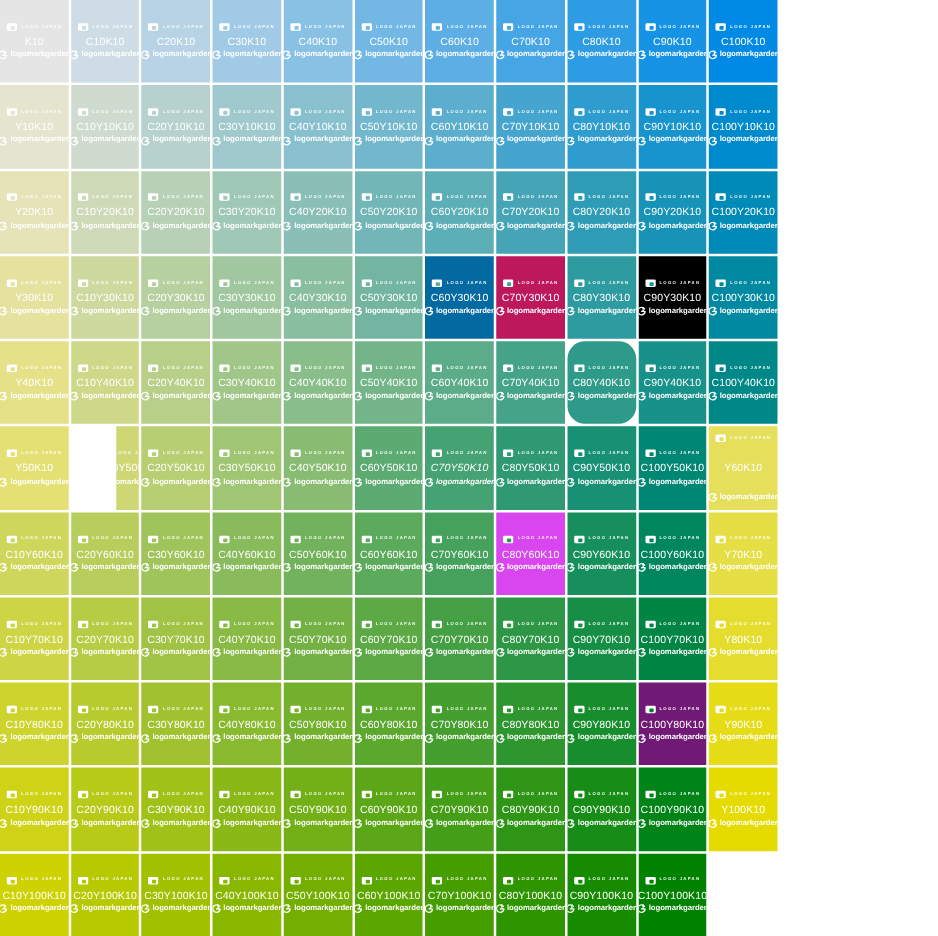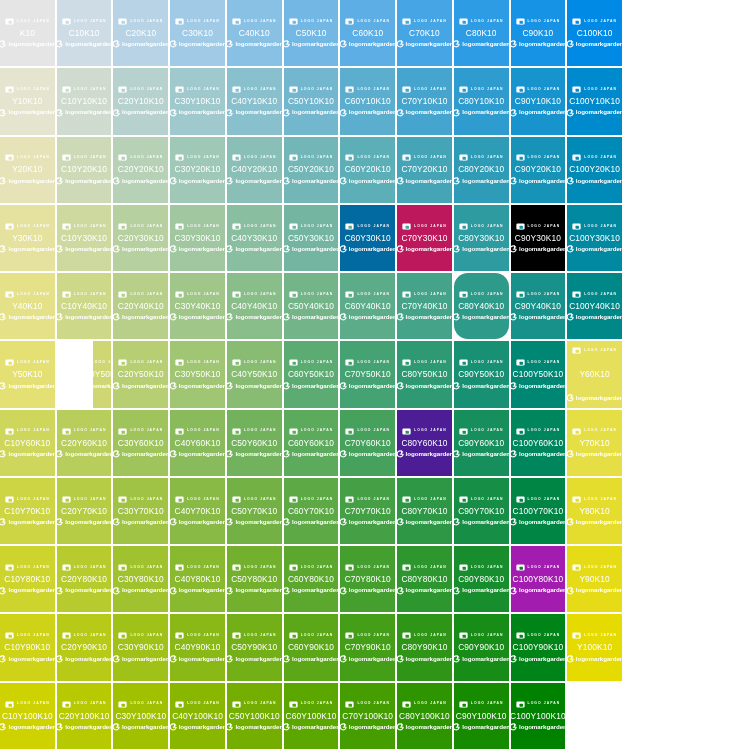--- a/index.html
+++ b/index.html
@@ -1237,21 +1237,21 @@
       <div class="code">C60Y50K10</div>
       <div class="brand-row">
         <svg class="brand-mark" viewBox="0 0 24 24">
           <path d="M20 6.5A9 9 0 1 0 21.5 13" fill="none" stroke="#fff" stroke-width="3.2" stroke-linecap="round"></path>
           <rect x="11.5" y="10.8" width="9.5" height="3.2" fill="#fff"></rect>
           <rect x="15" y="1.5" width="3.1" height="11" fill="#fff"></rect>
         </svg>
         <span class="brand-word">logomarkgarden</span>
       </div>
     </div>
-    <div class="swatch" title="C70Y50K10" style="background: rgb(69, 162, 115);">
+    <div class="swatch" title="C70Y50K10" style="background: rgb(69, 162, 115); font-style: italic;">
       <div class="logo-row" style="color: rgb(69, 162, 115);">
         <svg class="logo-mark" viewBox="0 0 24 24">
           <rect x="1" y="4" width="22" height="16" rx="3" fill="#fff"></rect>
           <rect x="9.5" y="10" width="9" height="8" rx="1.6" fill="none" stroke="#fff" stroke-width="2.6"></rect>
           <rect x="9.5" y="10" width="9" height="8" rx="1.6" fill="currentColor"></rect>
         </svg>
         <span class="logo-word">LOGO JAPAN</span>
       </div>
       <div class="code">C70Y50K10</div>
       <div class="brand-row">
@@ -1465,21 +1465,21 @@
       <div class="code">C70Y60K10</div>
       <div class="brand-row">
         <svg class="brand-mark" viewBox="0 0 24 24">
           <path d="M20 6.5A9 9 0 1 0 21.5 13" fill="none" stroke="#fff" stroke-width="3.2" stroke-linecap="round"></path>
           <rect x="11.5" y="10.8" width="9.5" height="3.2" fill="#fff"></rect>
           <rect x="15" y="1.5" width="3.1" height="11" fill="#fff"></rect>
         </svg>
         <span class="brand-word">logomarkgarden</span>
       </div>
     </div>
-    <div class="swatch" title="C80Y60K10" style="background: #4c1d95; align-items: center;">
+    <div class="swatch" title="C80Y60K10" style="background: #d946ef; align-items: center;">
       <div class="logo-row" style="color: rgb(46, 152, 92);">
         <svg class="logo-mark" viewBox="0 0 24 24">
           <rect x="1" y="4" width="22" height="16" rx="3" fill="#fff"></rect>
           <rect x="9.5" y="10" width="9" height="8" rx="1.6" fill="none" stroke="#fff" stroke-width="2.6"></rect>
           <rect x="9.5" y="10" width="9" height="8" rx="1.6" fill="currentColor"></rect>
         </svg>
         <span class="logo-word">LOGO JAPAN</span>
       </div>
       <div class="code">C80Y60K10</div>
       <div class="brand-row">
@@ -1921,21 +1921,21 @@
       <div class="code">C90Y80K10</div>
       <div class="brand-row">
         <svg class="brand-mark" viewBox="0 0 24 24">
           <path d="M20 6.5A9 9 0 1 0 21.5 13" fill="none" stroke="#fff" stroke-width="3.2" stroke-linecap="round"></path>
           <rect x="11.5" y="10.8" width="9.5" height="3.2" fill="#fff"></rect>
           <rect x="15" y="1.5" width="3.1" height="11" fill="#fff"></rect>
         </svg>
         <span class="brand-word">logomarkgarden</span>
       </div>
     </div>
-    <div class="swatch" title="C100Y80K10" style="background: #a21caf;">
+    <div class="swatch" title="C100Y80K10" style="background: #701a75;">
       <div class="logo-row" style="color: rgb(0, 132, 46);">
         <svg class="logo-mark" viewBox="0 0 24 24">
           <rect x="1" y="4" width="22" height="16" rx="3" fill="#fff"></rect>
           <rect x="9.5" y="10" width="9" height="8" rx="1.6" fill="none" stroke="#fff" stroke-width="2.6"></rect>
           <rect x="9.5" y="10" width="9" height="8" rx="1.6" fill="currentColor"></rect>
         </svg>
         <span class="logo-word">LOGO JAPAN</span>
       </div>
       <div class="code">C100Y80K10</div>
       <div class="brand-row">

